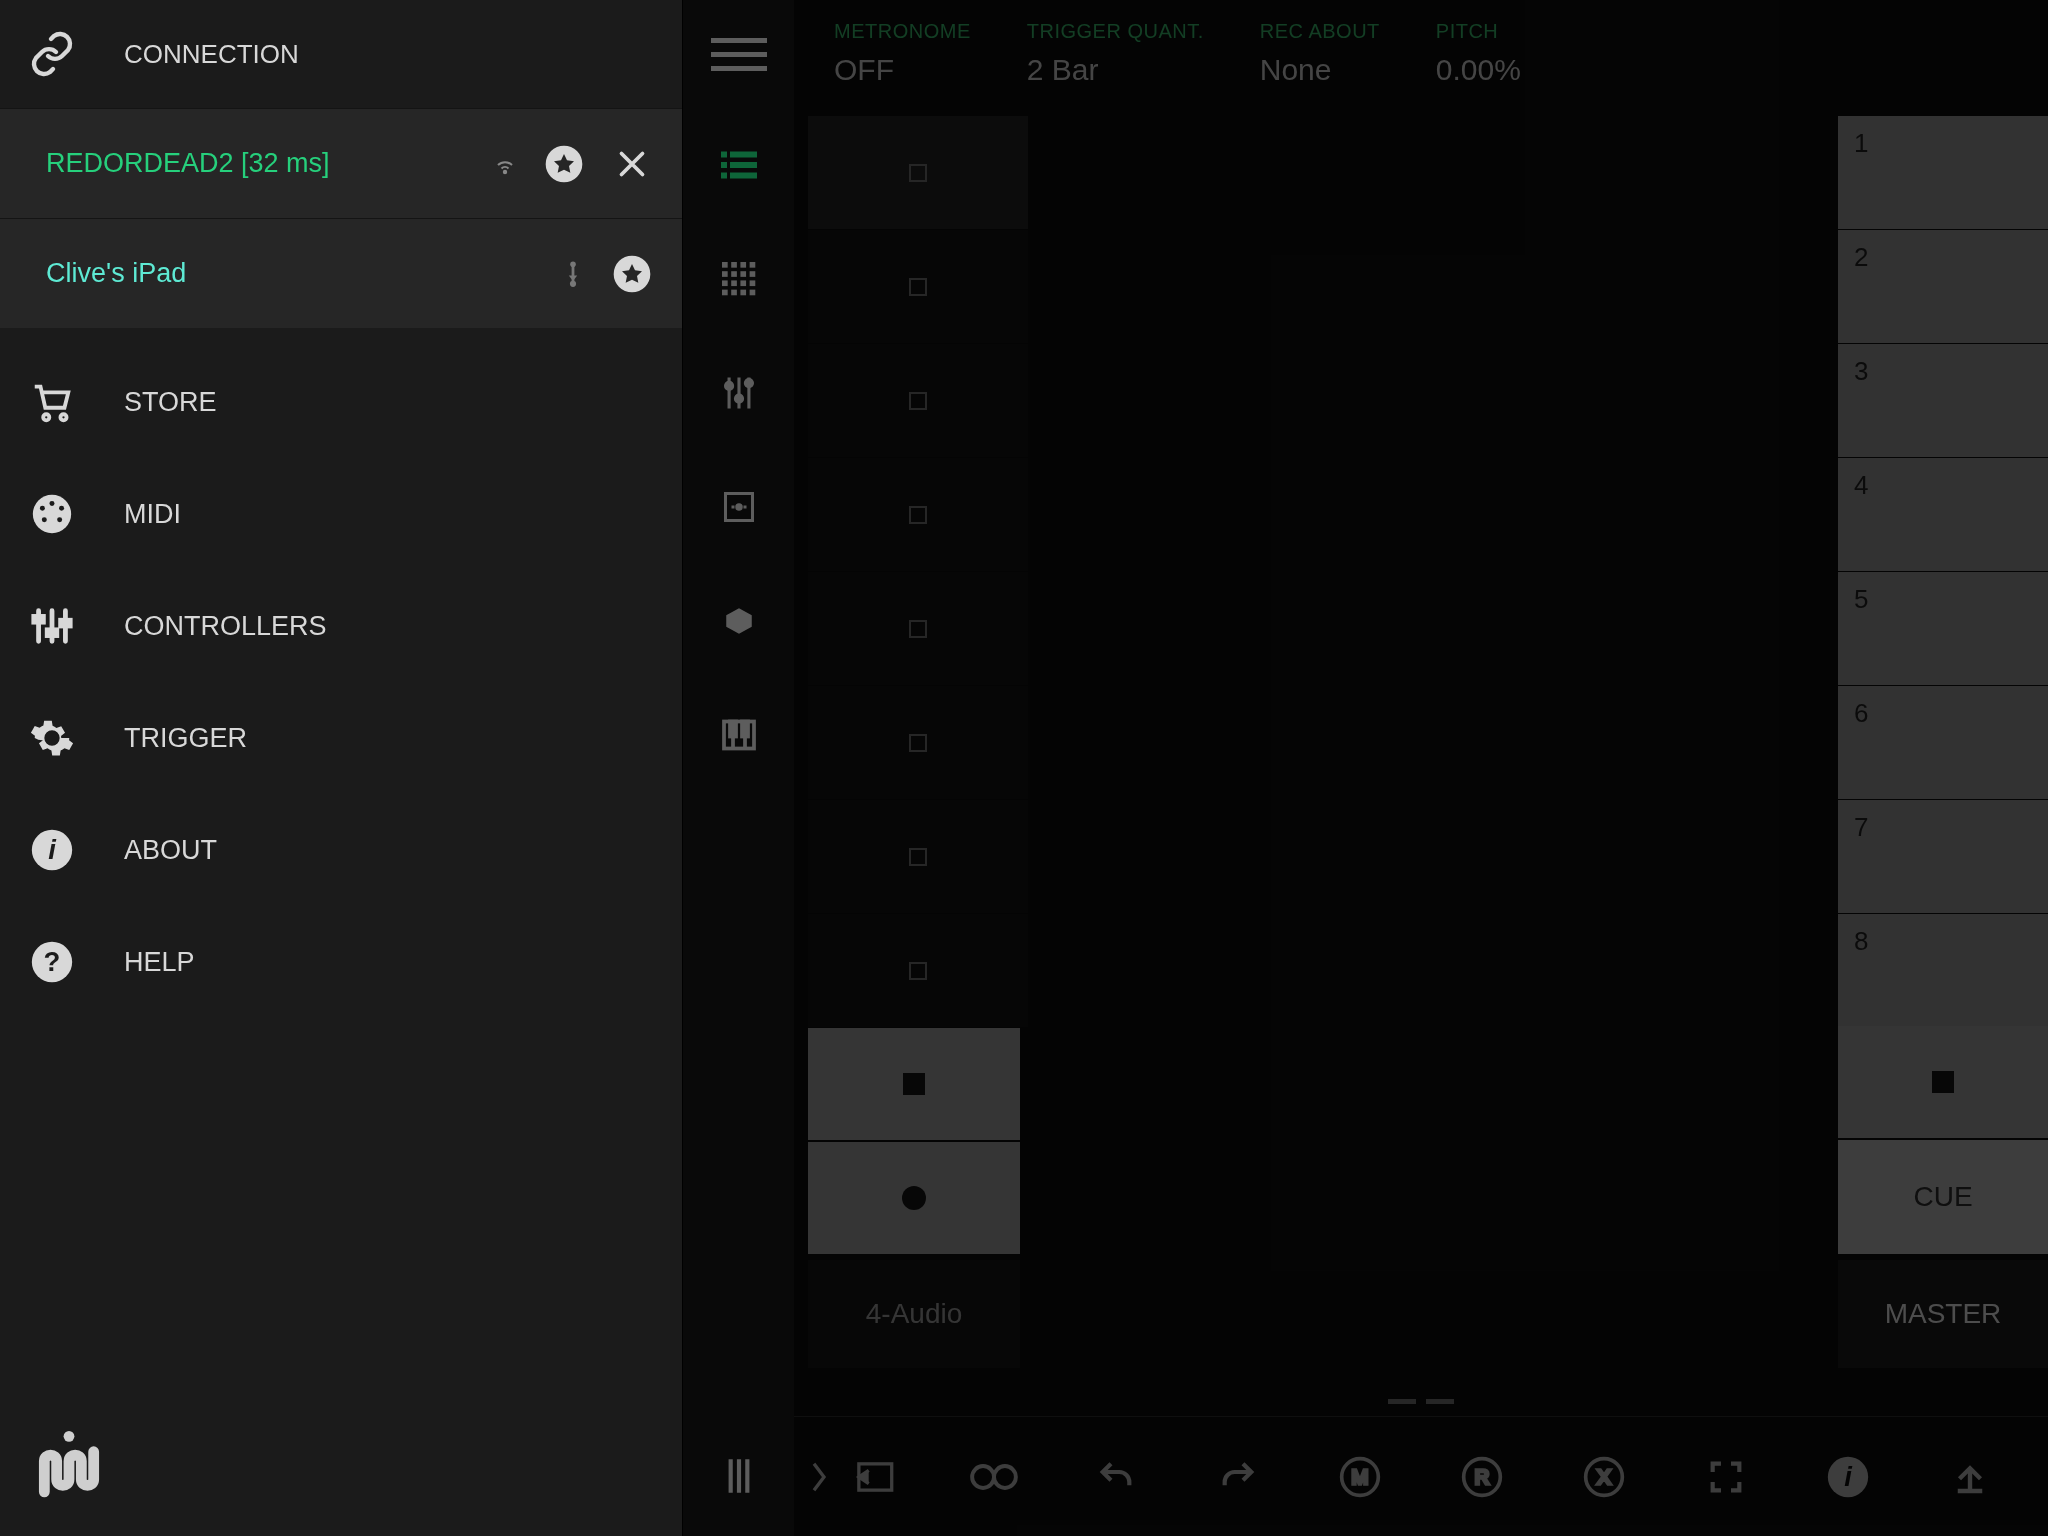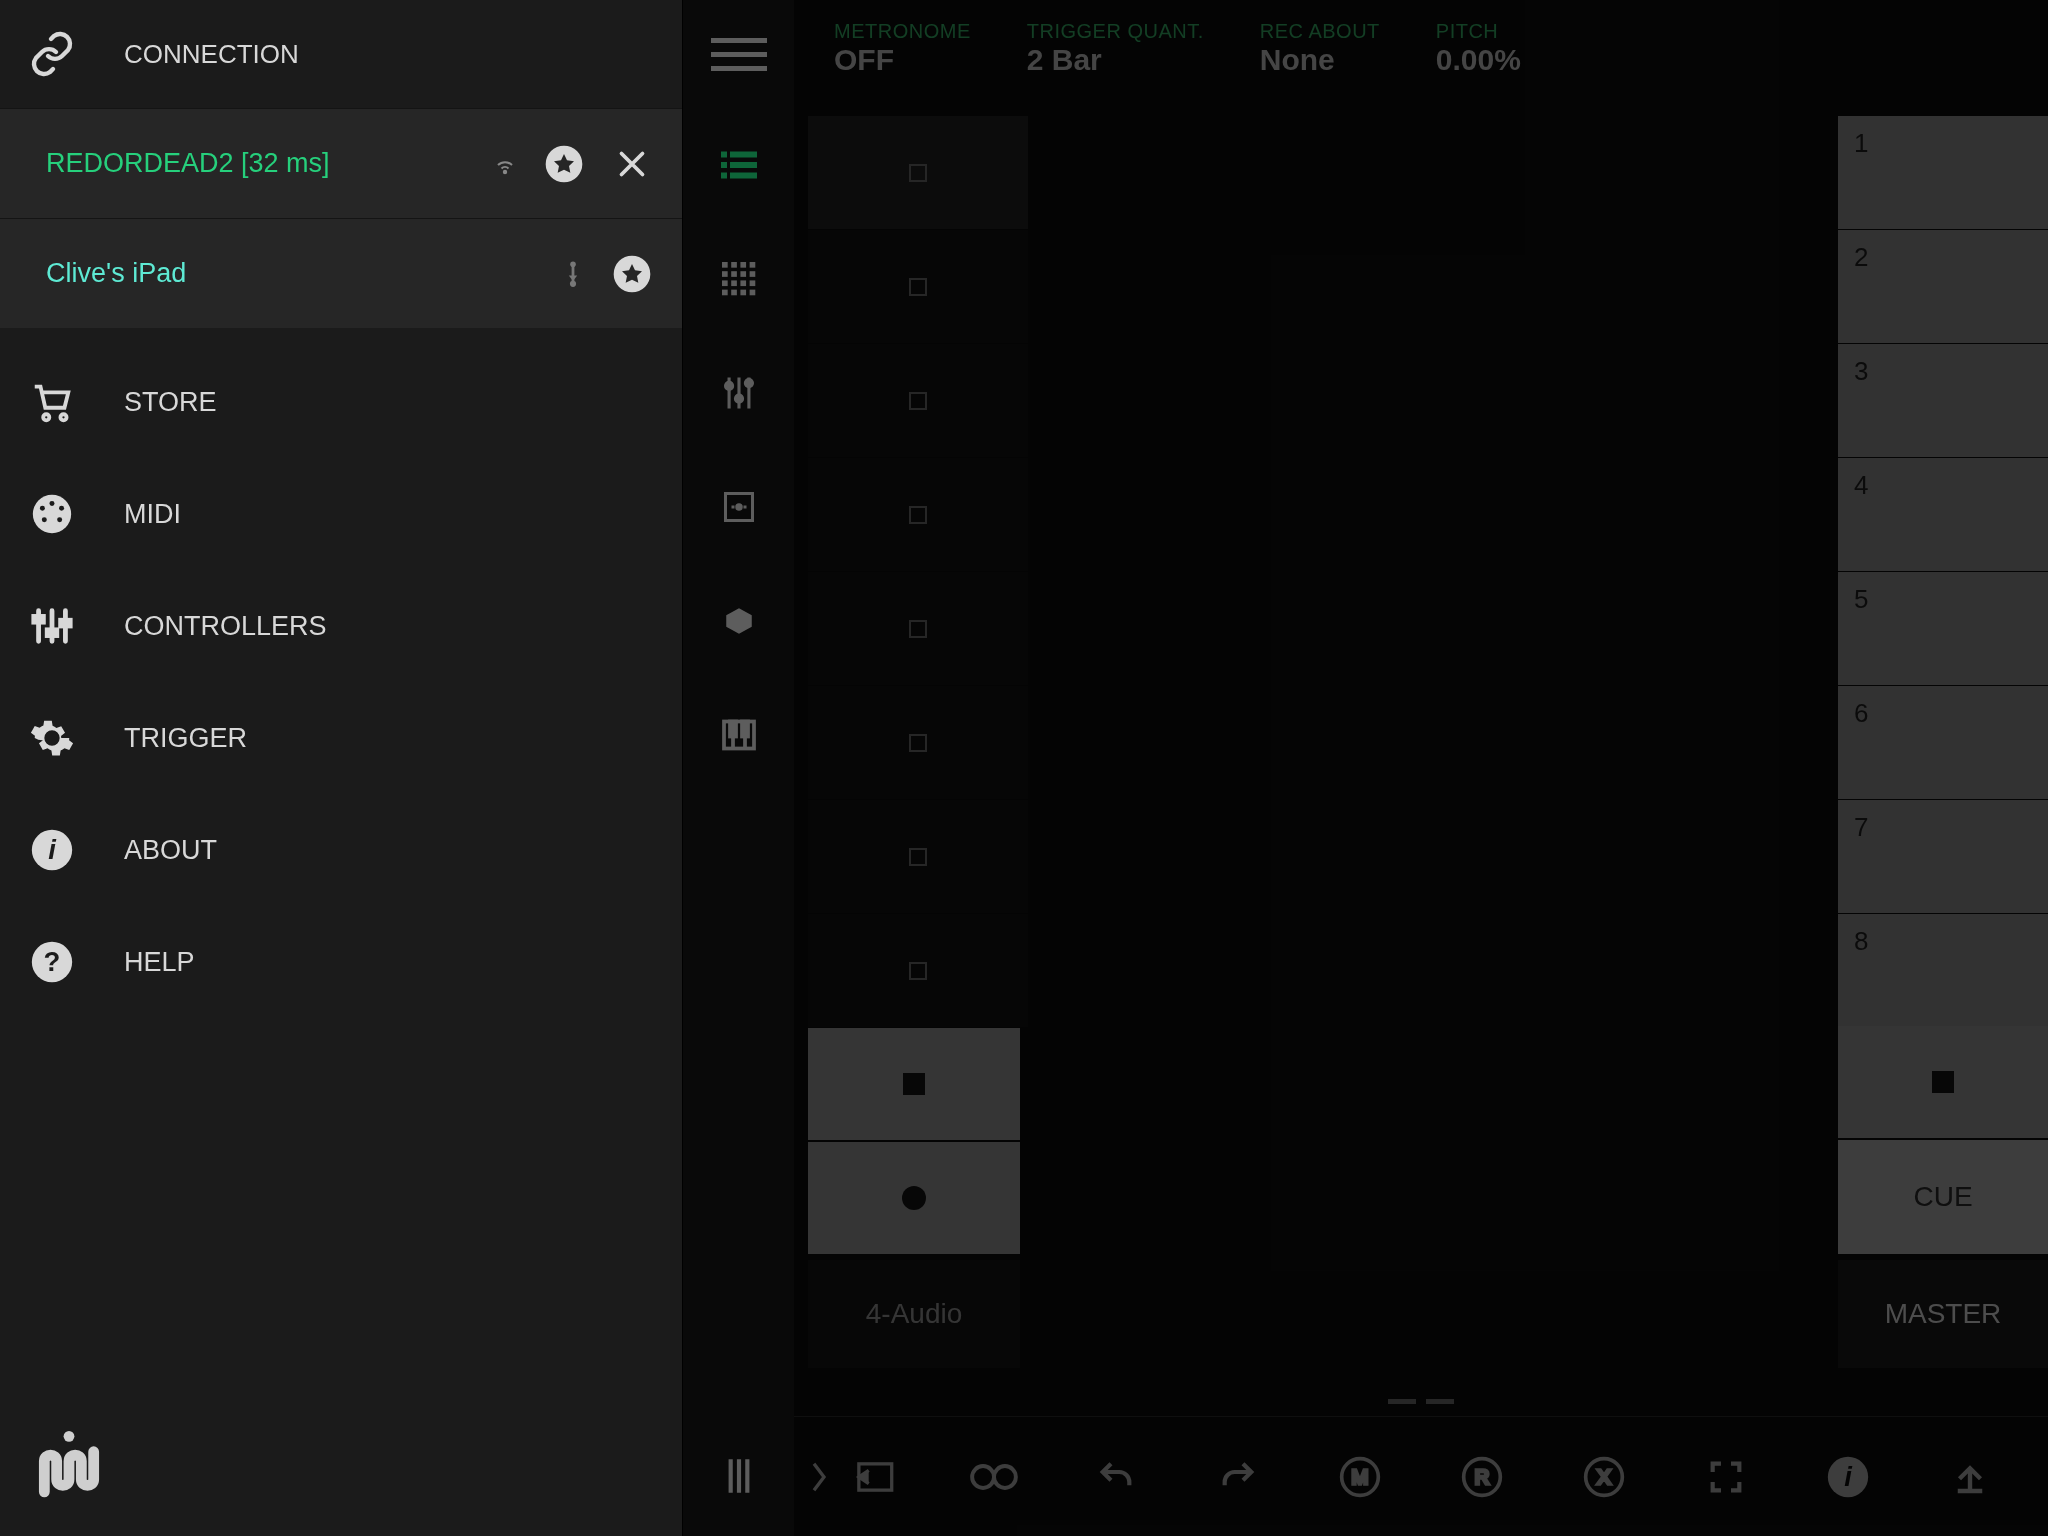--- a/index.html
+++ b/index.html
@@ -66,23 +66,23 @@
   }
   .dim-overlay {
     position: absolute; inset: 0; background: rgba(0,0,0,0.55);
     pointer-events: none; z-index: 18;
     left: 682px; width: 1366px;
   }
   .top-bar {
     height: 116px; display: flex; align-items: flex-start; gap: 56px;
     padding: 20px 0 0 40px;
   }
-  .tb-col { display: flex; flex-direction: column; }
+  .tb-col { display: flex; flex-direction: column; gap: 10px; }
   .tb-label { color: #2a8a50; font-size: 20px; font-weight: 400; letter-spacing: .5px; }
-  .tb-value { color: #9a9a9a; font-size: 30px; font-weight: 700; }
+  .tb-value { color: #9a9a9a; font-size: 30px; font-weight: 400; }
 
   .grid-area {
     position: absolute; left: 0; top: 116px; width: 1254px; height: 1258px;
   }
   .clip-col {
     position: absolute; left: 14px; top: 0; width: 220px;
   }
   .clip-cell {
     height: 113px; margin-bottom: 1px;
     display: flex; align-items: center; justify-content: center;

